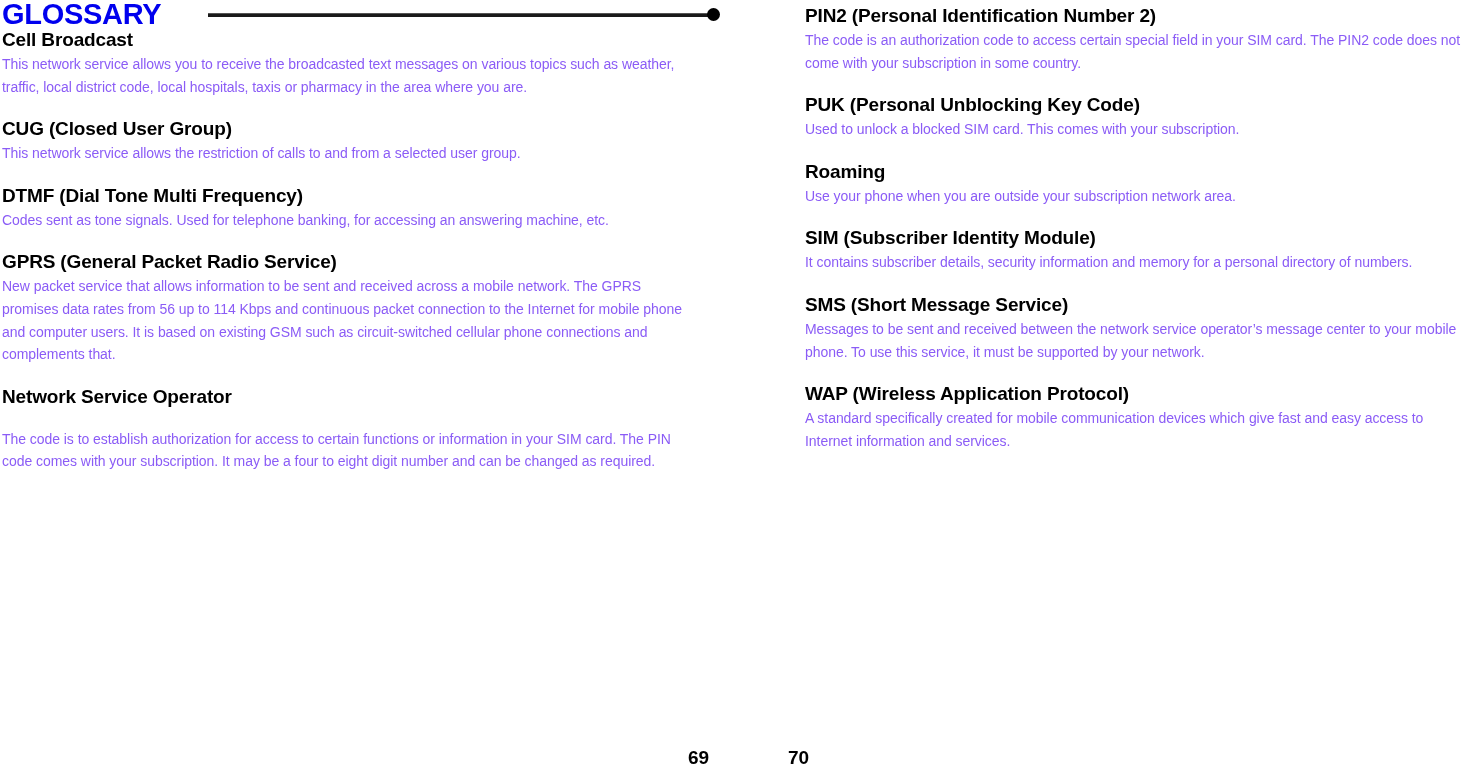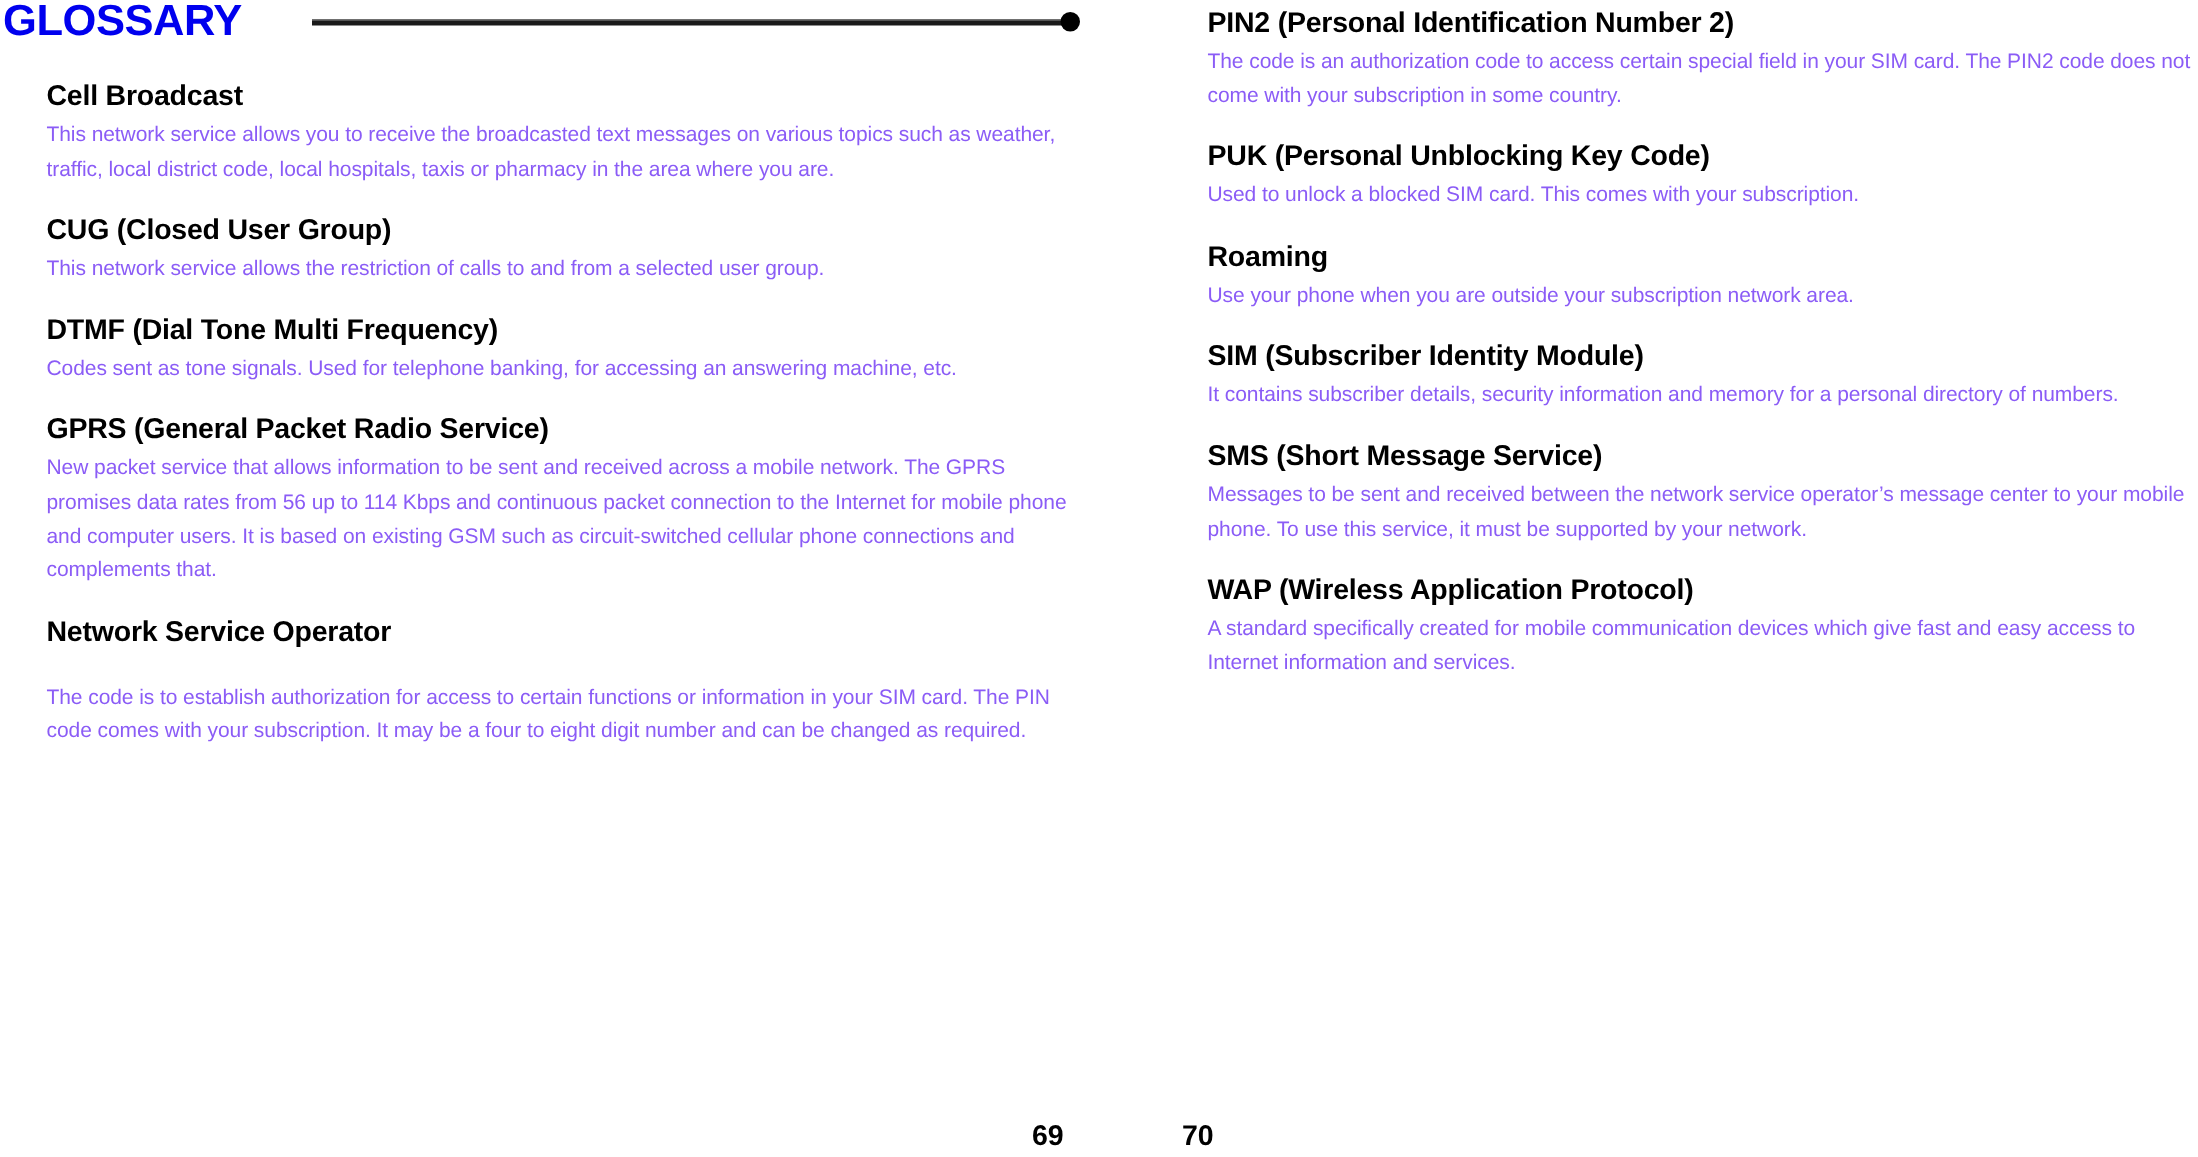--- a/index.html
+++ b/index.html
@@ -55,22 +55,21 @@
   }
 
   
   .column {
     position: absolute;
     top: 0;
   }
   .column-left {
     left: 2px;
     width: 680px;
-    padding-top: 53px;
-    margin-left: 29px;
+    padding-top: 28px;
   }
   .column-right {
     left: 805px;
     width: 660px;
     padding-top: 4px;
   }
 
   .entry {
     margin: 0 0 19px 0;
   }

